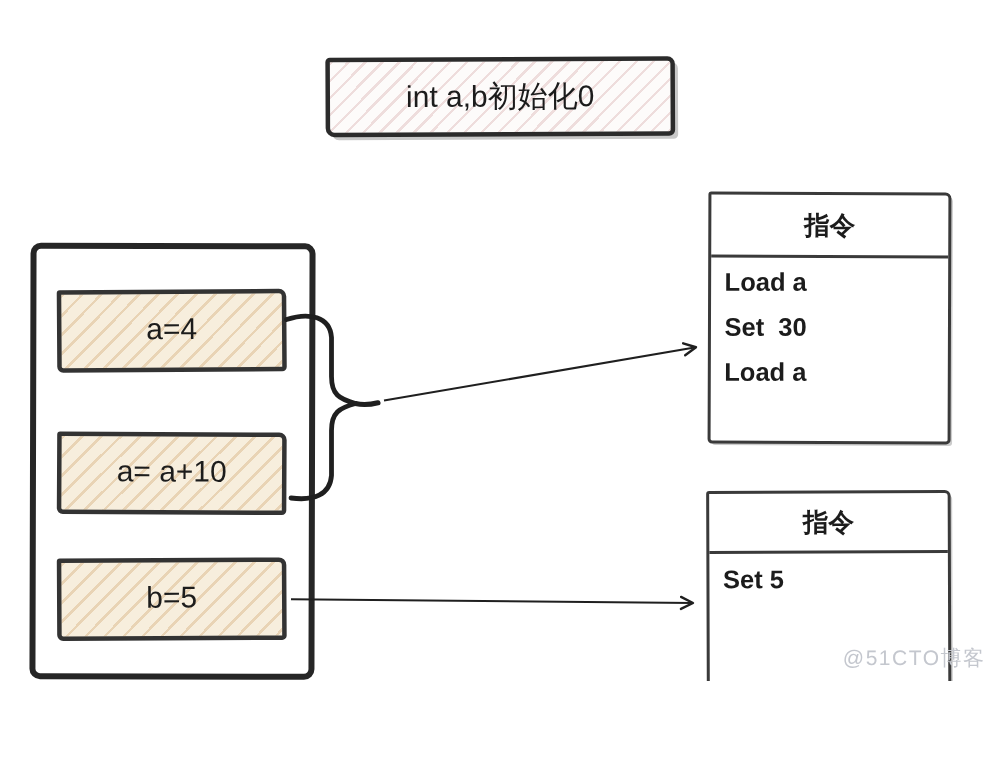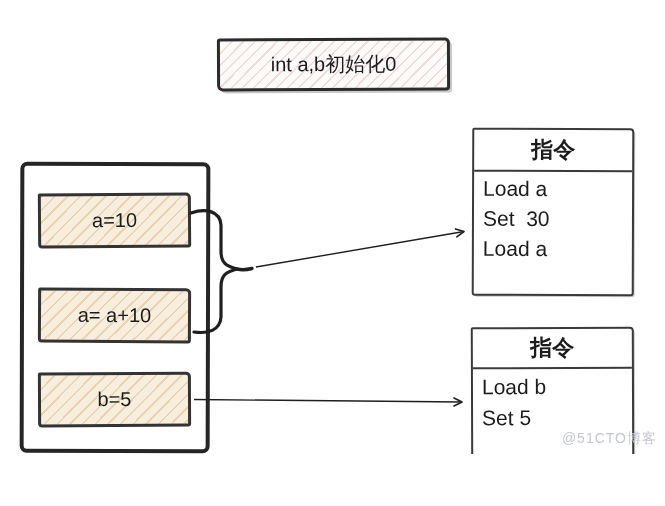--- a/index.html
+++ b/index.html
@@ -49,24 +49,24 @@
   .instr-box {
     position:absolute; box-sizing:border-box;
     border:2.5px solid #3a3a3a; border-radius:2px 4px 3px 3px;
     background:#ffffff; box-shadow:2px 2px 0 -1px #cccccc;
   }
   .instr-box.t1 { left:472px; top:128px; width:162px; height:168px; transform:rotate(0.2deg); }
   .instr-box.t2 { left:471px; top:327px; width:163px; height:137px; transform:rotate(-0.2deg); }
   .instr-header {
     height:42px; box-sizing:border-box; border-bottom:2px solid #3a3a3a;
     display:flex; align-items:center; justify-content:center;
-    font-weight:bold; font-size:22px;
+    font-weight:bold; font-size:17px;
   }
   .instr-box.t2 .instr-header { height:40px; }
-  .instr-lines { padding:2px 0 0 9px; font-size:21px; }
+  .instr-lines { padding:2px 0 0 9px; font-size:17px;font-weight:bold; }
   .instr-line { line-height:30px; white-space:pre; }
   .instr-box.t2 .instr-line { line-height:31px; }
 
   
   .overlay { position:absolute; left:0; top:0; width:665px; height:506px; pointer-events:none; }
 
   
   .watermark {
     position:absolute; right:8px; bottom:6px;
     font-size:14px; color:#c4c7ce; letter-spacing:1px;
@@ -76,42 +76,41 @@
 <body>
 
 <div class="canvas">
 
   <div class="title-box">
     <span>int a,b初始化0</span>
   </div>
 
   <div class="code-panel"></div>
   <div class="code-box b1">
-    <span>a=10</span>
+    <span>a=4</span>
   </div>
   <div class="code-box b2">
     <span>a= a+10</span>
   </div>
   <div class="code-box b3">
     <span>b=5</span>
   </div>
 
   <div class="instr-box t1">
     <div class="instr-header">指令</div>
     <div class="instr-lines">
       <div class="instr-line">Load a</div>
       <div class="instr-line">Set  30</div>
       <div class="instr-line">Load a</div>
     </div>
   </div>
 
   <div class="instr-box t2">
     <div class="instr-header">指令</div>
     <div class="instr-lines">
-      <div class="instr-line">Load b</div>
       <div class="instr-line">Set 5</div>
     </div>
   </div>
 
   <svg class="overlay" viewBox="0 0 665 506">
     <defs>
       <marker id="ah" markerWidth="14" markerHeight="14" refX="9" refY="5" orient="auto" markerUnits="userSpaceOnUse">
         <path d="M1,1 L9,5 L1,9" fill="none" stroke="#1f1f1f" stroke-width="1.6" stroke-linecap="round" stroke-linejoin="round"></path>
       </marker>
     </defs>

